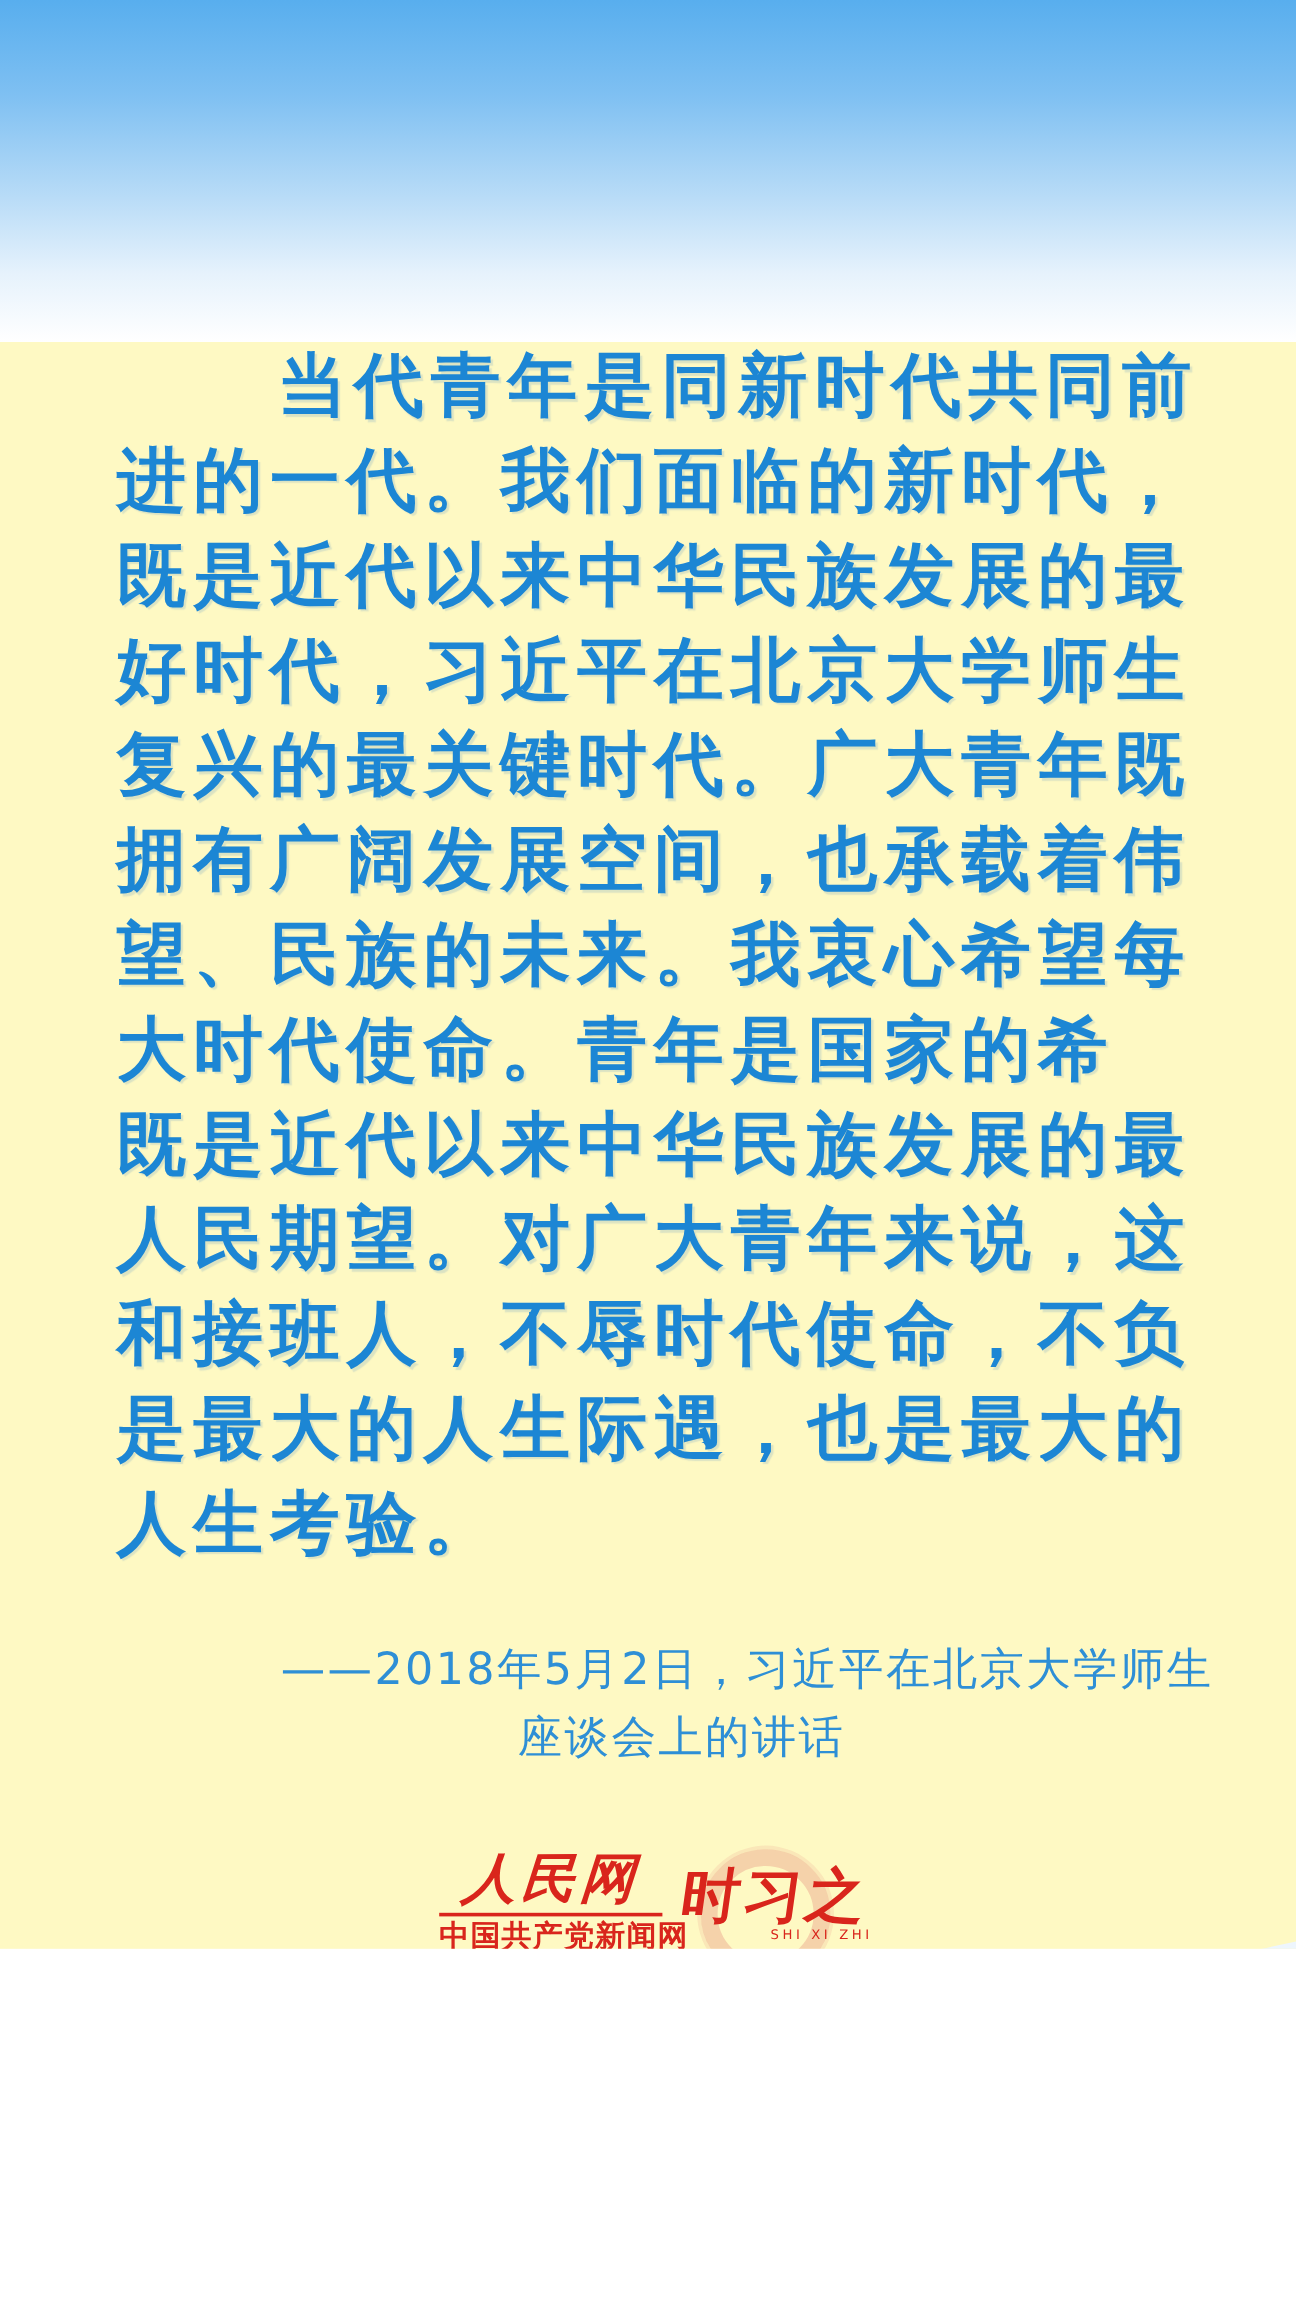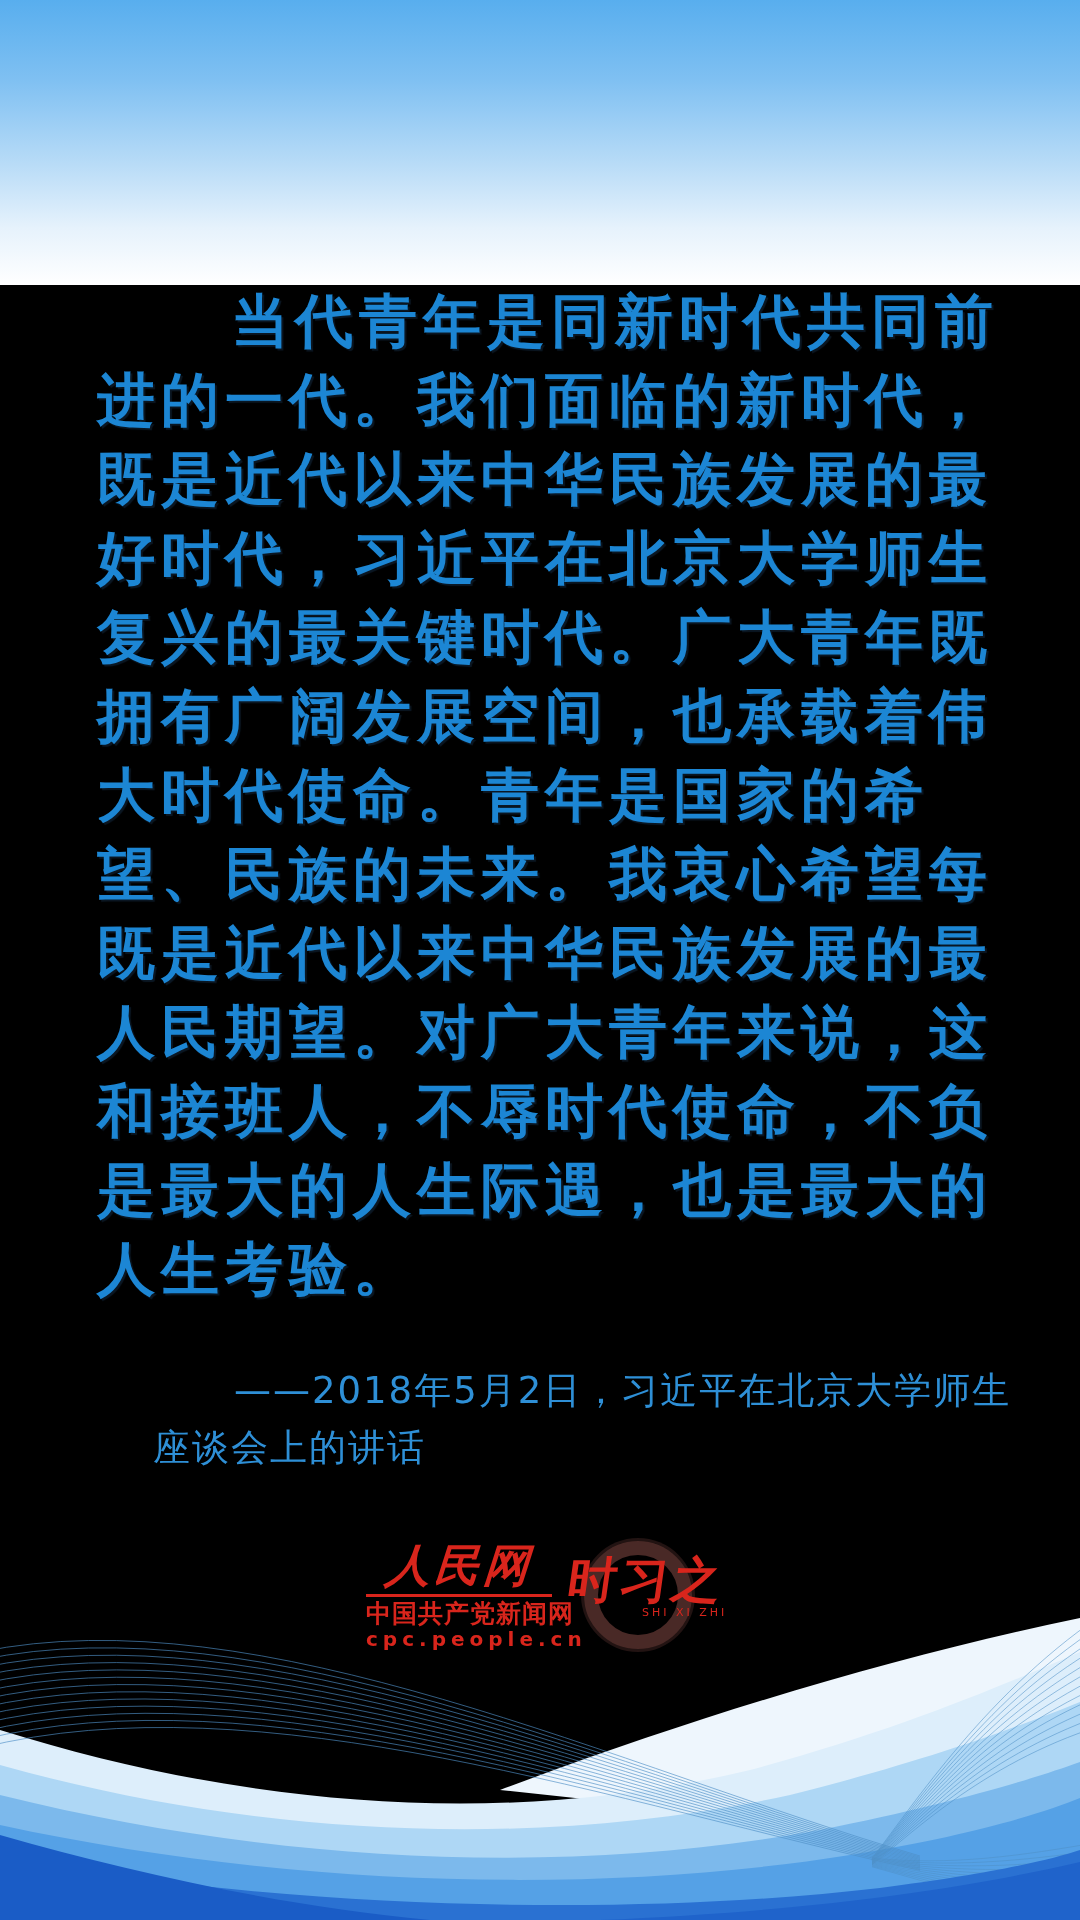--- a/index.html
+++ b/index.html
@@ -1,19 +1,19 @@
 <!DOCTYPE html>
 <html><head>
 <meta charset="utf-8">
 <style>
   html,body{margin:0;padding:0;}
   .canvas{
     position:relative;
-    width:1080px;height:1920px;
-    background:#000000;
+    width:1080px;height:1624px;
+    background:#fef9c3;
     overflow:hidden;
     font-family:"DejaVu Sans","Liberation Sans",sans-serif;
   }
   
   .top-gradient{
     position:absolute;left:0;top:0;width:1080px;height:285px;
     background:linear-gradient(to bottom,#58aeee 0%,#7fc0f2 28%,#b9dcf7 58%,#e6f2fc 80%,#ffffff 100%);
   }
   
   .quote{
@@ -30,21 +30,21 @@
   }
   .quote .line.indent{padding-left:134px;}
   
   .attribution{
     position:absolute;left:133px;top:1362px;width:830px;
     color:#2e8fd6;font-size:37px;line-height:57px;
     letter-spacing:2px;
     margin-left:20px;
   }
   .attribution .attr-line1{padding-left:81px;white-space:nowrap;}
-  .attribution .attr-line2{white-space:nowrap;}
+  .attribution .attr-line2{white-space:nowrap;text-align:center;}
   
   .people-logo{
     position:absolute;left:366px;top:1540px;width:186px;
     color:#d9251c;text-align:center;
   }
   .people-script{
     font-family:"DejaVu Serif","Liberation Serif",serif;
     font-style:italic;font-weight:bold;
     font-size:45px;line-height:52px;letter-spacing:4px;
     transform:skewX(-4deg);
@@ -88,22 +88,22 @@
 
   <div class="top-gradient"></div>
 
   <div class="quote">
     <div class="line indent">当代青年是同新时代共同前</div>
     <div class="line">进的一代。我们面临的新时代，</div>
     <div class="line">既是近代以来中华民族发展的最</div>
     <div class="line">好时代，习近平在北京大学师生</div>
     <div class="line">复兴的最关键时代。广大青年既</div>
     <div class="line">拥有广阔发展空间，也承载着伟</div>
+    <div class="line">望、民族的未来。我衷心希望每</div>
     <div class="line">大时代使命。青年是国家的希</div>
-    <div class="line">望、民族的未来。我衷心希望每</div>
     <div class="line">既是近代以来中华民族发展的最</div>
     <div class="line">人民期望。对广大青年来说，这</div>
     <div class="line">和接班人，不辱时代使命，不负</div>
     <div class="line">是最大的人生际遇，也是最大的</div>
     <div class="line">人生考验。</div>
   </div>
 
   <div class="attribution">
     <div class="attr-line1">——2018年5月2日，习近平在北京大学师生</div>
     <div class="attr-line2">座谈会上的讲话</div>

